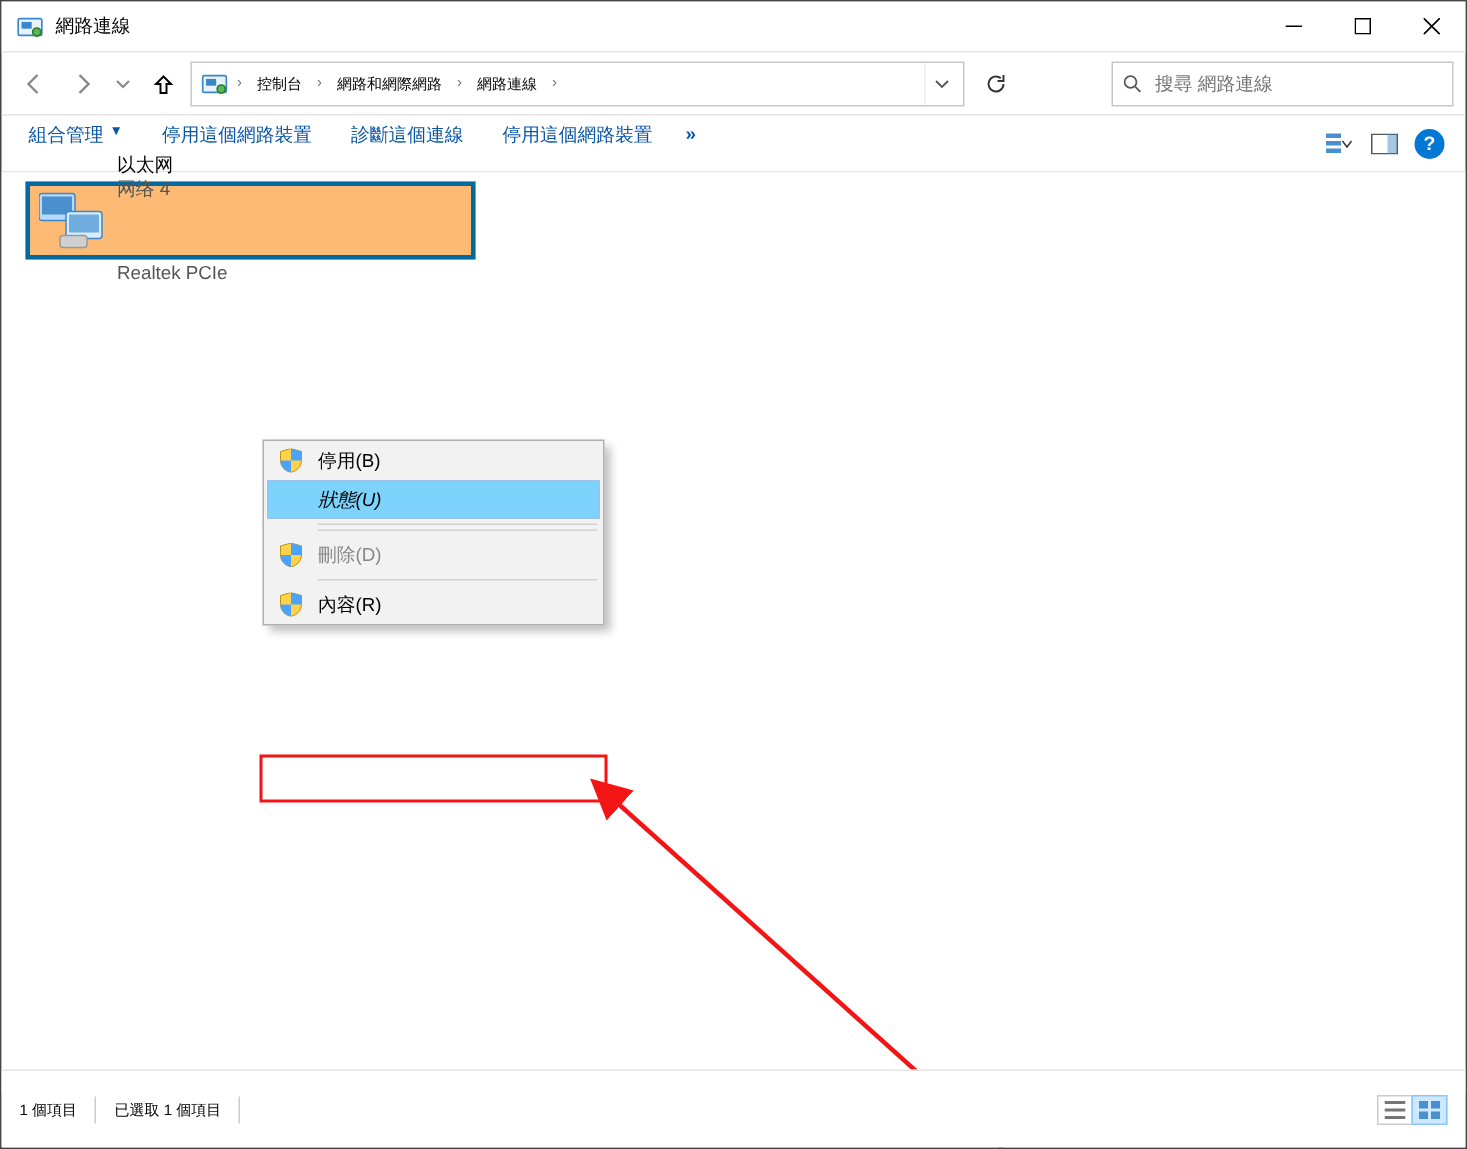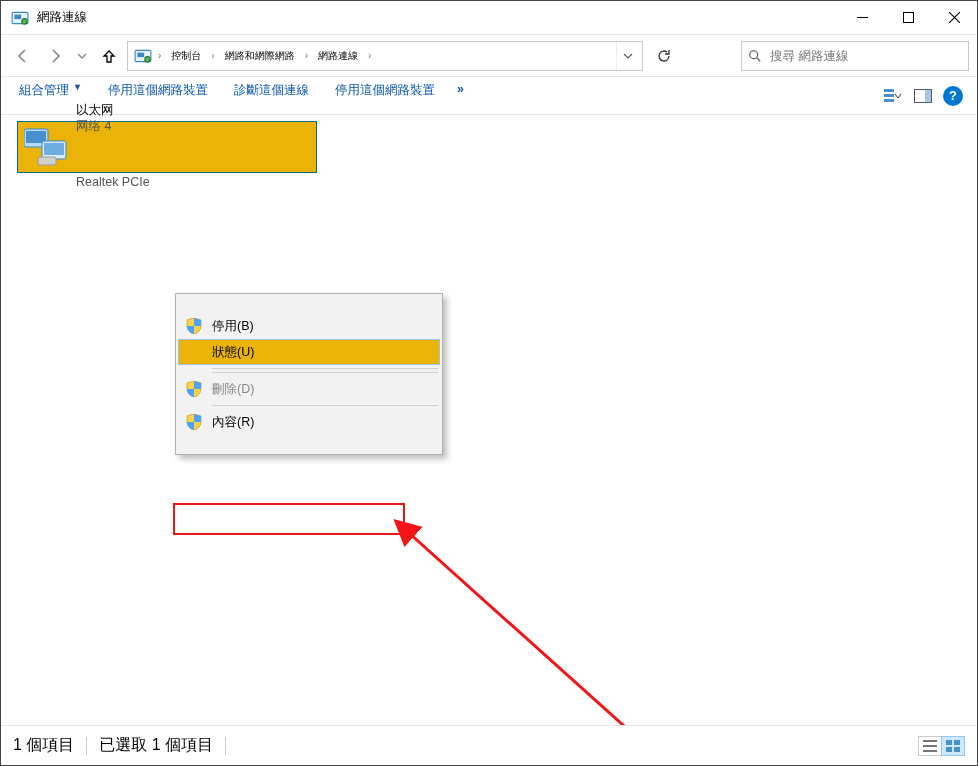--- a/index.html
+++ b/index.html
@@ -125,56 +125,56 @@
   
   .content {
     position: relative;
     height: 614px;
     background: #fff;
   }
   .conn-item {
     position: absolute;
     left: 16px; top: 6px;
     width: 300px; height: 52px;
-    background: #eab308;
-    border: 1px solid #0369a1;
+    background: #fdba74;
+    border: 3px solid #0369a1;
     display: flex;
     align-items: center;
     padding: 16px 6px;
   }
   .conn-icon {
     width: 44px; height: 40px;
     margin-right: 8px;
     position: relative;
   }
   .conn-text { display:flex; flex-direction:column; line-height:1.25; font-size:12.5px;}
   .conn-text .line1 { color:#000; }
   .conn-text .line2 { color:#555; }
   .conn-text .line3 { color:#555;margin-top:41px; }
 
   
   .ctxmenu {
     position: absolute;
     left: 174px; top: 178px;
-    width: 268px;
+    width: 228px;
     background: #f2f2f2;
     border: 1px solid #b0b0b0;
     box-shadow: 4px 4px 6px rgba(0,0,0,.25);
-    padding: 19px 2px;
+    padding: 0 2px;
   }
   .ctx-item {
     height: 26px;
     display: flex;
     align-items: center;
     padding-left: 34px;
     position: relative;
     font-size: 12.5px;
     color: #000;
   }
-  .ctx-item.highlighted { background: #eab308; outline: 1px solid #9ac3ea; outline-offset:-1px;}
+  .ctx-item.highlighted { background: #7dd3fc; outline: 1px solid #9ac3ea; outline-offset:-1px;font-style:italic;}
   .ctx-item.disabled { color: #888; text-align: center; }
   .ctx-item .shield {
     position: absolute; left: 8px; top: 5px;
     width: 16px; height: 16px;
   }
   .ctx-sep { height: 1px; background: #d0d0d0; margin: 3px 2px 3px 34px; }
   .ctx-highlight-box {
     position: absolute;
     left: 172px; top: 388px;
     width: 232px; height: 32px;
@@ -187,26 +187,26 @@
     position: absolute;
     left: 380px; top: 398px;
     width: 400px; height: 320px;
     pointer-events: none;
   }
 
   
   .statusbar {
     position: absolute;
     bottom: 0; left: 0; right: 0;
-    height: 40px;
+    height: 52px;
     display: flex;
     align-items: center;
     padding: 0 12px;
     border-top: 1px solid #e5e5e5;
-    font-size: 16px;
+    font-size: 10px;
     background:#fff;
   }
   .statusbar .sep { width:1px; height:18px; background:#ccc; margin:0 12px; }
   .statusbar .flex { flex:1; }
   .view-toggle {
     display:flex; gap:0;
   }
   .view-toggle > div {
     width: 24px; height: 20px;
     display:flex;align-items:center;justify-content:center;

